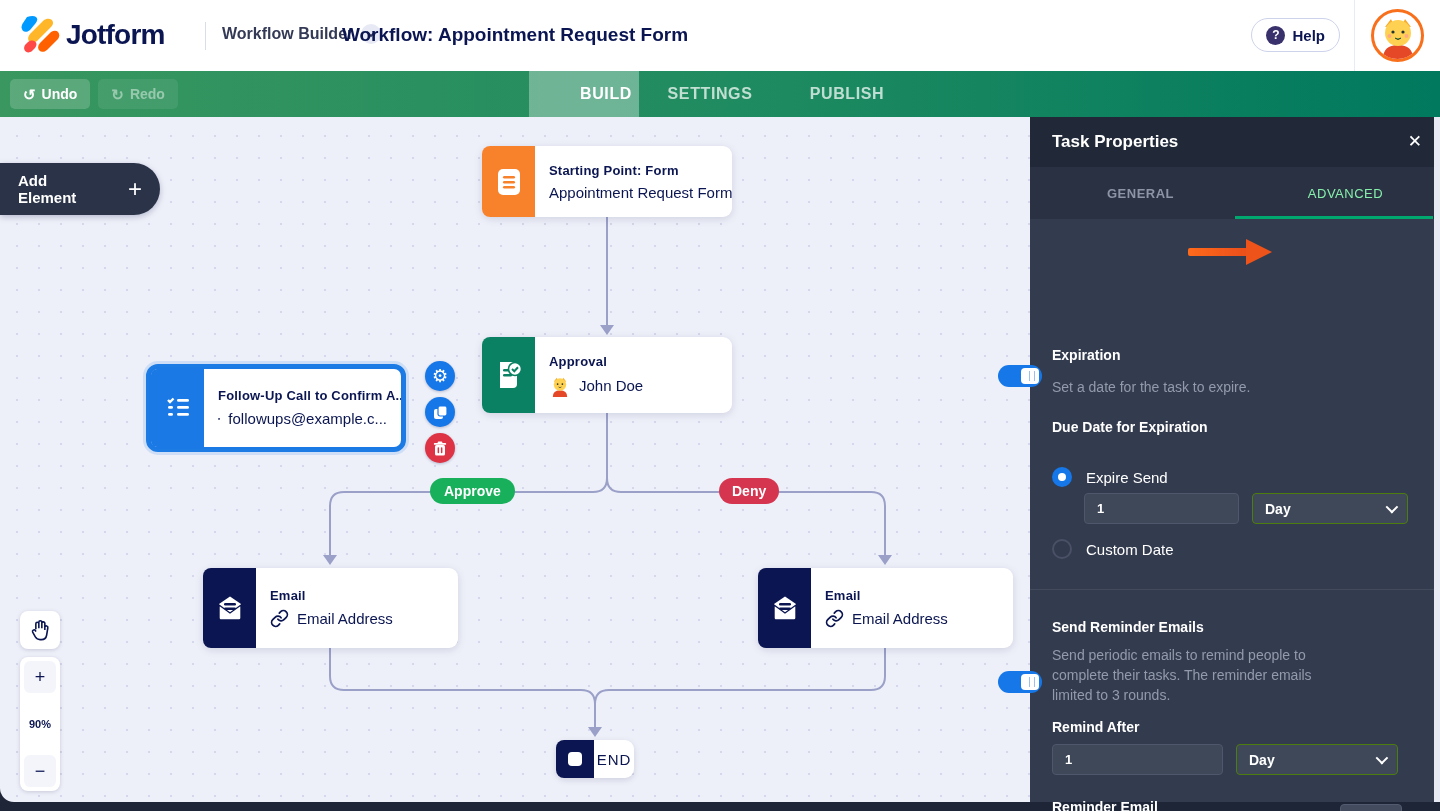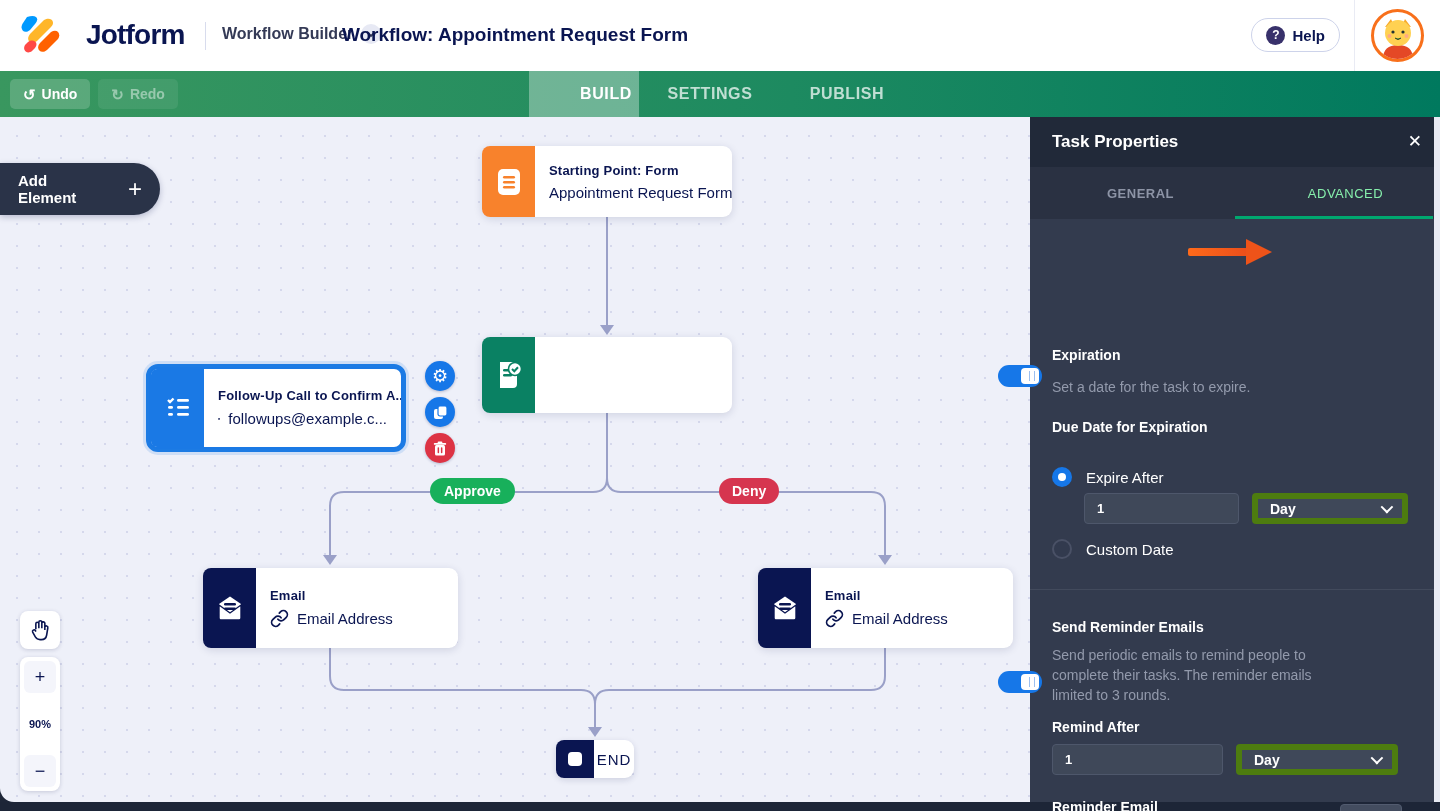--- a/index.html
+++ b/index.html
@@ -1,20 +1,20 @@
 <!DOCTYPE html>
 <html><head>
 <meta charset="utf-8">
 <style>
   * { margin:0; padding:0; box-sizing:border-box; }
   html,body { width:1440px; height:811px; overflow:hidden; font-family:"Liberation Sans", sans-serif; background:#1e2638; }
 
   
   .header { position:relative; width:1440px; height:71px; background:#ffffff; }
-  .logo-wrap { position:absolute; left:20px; top:14px; display:flex; align-items:center; gap:26px; }
+  .logo-wrap { position:absolute; left:20px; top:14px; display:flex; align-items:center; gap:6px; }
   .logo-mark { width:40px; height:42px; }
   .logo-text { font-size:28px; font-weight:800; color:#0a1551; letter-spacing:-0.8px; }
   .hdr-divider { position:absolute; left:205px; top:22px; width:1px; height:28px; background:#d8dced; }
   .wb-wrap { position:absolute; left:222px; top:24px; display:flex; align-items:center; gap:8px; }
   .wb-label { font-size:16px; font-weight:700; color:#343a56; }
   .wb-chev { width:20px; height:20px; border-radius:50%; background:#e7e9f4; display:flex; align-items:center; justify-content:center; }
   .wb-chev svg { width:10px; height:10px; }
   .hdr-title { position:absolute; left:0; top:24px; width:1030px; text-align:center; font-size:19px; font-weight:700; color:#0a1551; pointer-events:none; }
   .help-btn { position:absolute; right:100px; top:18px; height:34px; border:1px solid #cdd3ea; border-radius:17px; background:#fff; display:flex; align-items:center; gap:7px; padding:0 14px; cursor:pointer; }
   .help-q { width:19px; height:19px; border-radius:50%; background:#38316b; color:#fff; font-size:12px; font-weight:700; display:flex; align-items:center; justify-content:center; }
@@ -96,21 +96,21 @@
   .p-desc { font-size:14px; color:#939aac; line-height:20px; }
   .toggle { width:44px; height:22px; border-radius:11px; background:#1677e8; position:relative; cursor:pointer; }
   .toggle .knob { position:absolute; right:3px; top:3px; width:18px; height:16px; border-radius:4px; background:#fff;
     background-image:repeating-linear-gradient(90deg, transparent 0 4px, #9cbff0 4px 5px); background-size:15px 10px; background-position:4px 3px; background-repeat:no-repeat; }
   .radio { width:20px; height:20px; border-radius:50%; flex-shrink:0; cursor:pointer; }
   .radio.on { background:#1677e8; display:flex; align-items:center; justify-content:center; }
   .radio.on::after { content:""; width:8px; height:8px; border-radius:50%; background:#fff; }
   .radio.off { background:#323a4e; border:2px solid #4a5166; }
   .radio-row { display:flex; align-items:center; gap:14px; color:#fff; font-size:15px; }
   .pinput { background:#3f4859; border:1px solid #4e576b; border-radius:4px; color:#fff; font-size:13px; font-weight:700; padding:0 12px; height:31px; font-family:"Liberation Sans", sans-serif; }
-  .pselect { background:#3f4859; border:6px solid #4d7c0f; border-radius:4px; color:#fff; font-size:14px; font-weight:700; height:31px; display:flex; align-items:center; justify-content:space-between; padding:0 12px; cursor:pointer; }
+  .pselect { background:#3f4859; border:1px solid #4d7c0f; border-radius:4px; color:#fff; font-size:14px; font-weight:700; height:31px; display:flex; align-items:center; justify-content:space-between; padding:0 12px; cursor:pointer; }
   .chev { width:9px; height:9px; border-right:2px solid #fff; border-bottom:2px solid #fff; transform:rotate(45deg) translateY(-2px); }
   .p-divider { position:absolute; left:0; width:410px; height:1px; background:#424a5c; }
   .edit-btn { position:absolute; background:#434c5f; border:1px solid #525b6f; border-radius:4px; color:#fff; font-size:13px; font-weight:600; letter-spacing:0.5px; padding:7px 14px; cursor:pointer; }
   .panel-scrollbar { position:absolute; right:0; top:0; width:6px; height:685px; background:#e8eaf3; z-index:6; }
 
   .footer-bar { width:1440px; height:9px; background:#1d2537; }
 </style>
 </head>
 <body>
 
@@ -217,20 +217,35 @@
     <div class="node" style="left:482px;top:220px;width:250px;height:76px;">
       <div class="node-icon green">
         <svg width="28" height="30" viewBox="0 0 28 30">
           <path d="M5 2 h13 a4 4 0 0 1 4 4 v18 a4 4 0 0 1 -4 4 h-13 z" fill="#fff"></path>
           <rect x="8" y="9" width="9" height="2.4" rx="1.2" fill="#0a8163"></rect>
           <rect x="8" y="14" width="9" height="2.4" rx="1.2" fill="#0a8163"></rect>
           <circle cx="20" cy="9" r="6.5" fill="#fff" stroke="#0a8163" stroke-width="1.6"></circle>
           <polyline points="17,9 19.3,11.2 23,7.2" fill="none" stroke="#0a8163" stroke-width="2"></polyline>
         </svg>
       </div>
+      <div class="node-body">
+        <div class="node-title">Approval</div>
+        <div class="node-sub">
+          <svg width="22" height="22" viewBox="0 0 46 46">
+            <path d="M8 46 Q8 32 23 32 Q38 32 38 46 Z" fill="#e44826"></path>
+            <polygon points="10,14 16,6 19,13" fill="#f7a929"></polygon>
+            <polygon points="36,14 30,6 27,13" fill="#f7a929"></polygon>
+            <circle cx="23" cy="20" r="13" fill="#ffd152"></circle>
+            <circle cx="18" cy="19" r="1.8" fill="#233"></circle>
+            <circle cx="28" cy="19" r="1.8" fill="#233"></circle>
+            <path d="M20 25 Q23 28 26 25" fill="none" stroke="#233" stroke-width="1.4"></path>
+          </svg>
+          <span>John Doe</span>
+        </div>
+      </div>
     </div>
 
     <div class="sel-wrap">
       <div class="node" style="width:250px;height:78px;">
         <div class="node-icon blue">
           <svg width="26" height="26" viewBox="0 0 26 26">
             <polyline points="3,5 5,7 8.5,3.5" fill="none" stroke="#fff" stroke-width="2.4"></polyline>
             <rect x="12" y="4" width="12" height="2.8" rx="1.4" fill="#fff"></rect>
             <rect x="3" y="11" width="5" height="2.8" rx="1.4" fill="#fff"></rect>
             <rect x="12" y="11" width="12" height="2.8" rx="1.4" fill="#fff"></rect>
@@ -357,21 +372,21 @@
       <div class="p-abs p-head" style="left:22px;top:128px;">Expiration</div>
       <div class="p-abs toggle" style="right:32px;top:146px;">
           <span class="knob"></span>
         </div>
       <div class="p-abs p-desc" style="left:22px;top:158px;">Set a date for the task to expire.</div>
 
       <div class="p-abs p-head" style="left:22px;top:200px;">Due Date for Expiration</div>
 
       <div class="p-abs radio-row" style="left:22px;top:248px;">
         <span class="radio on"></span>
-        <span>Expire After</span>
+        <span>Expire Send</span>
       </div>
       <input class="p-abs pinput" style="left: 54px; top: 274px; width: 155px;" value="1">
       <div class="p-abs pselect" style="left:222px;top:274px;width:156px;">
         <span>Day</span>
         <span class="chev"></span>
       </div>
       <div class="p-abs radio-row" style="left:22px;top:320px;">
         <span class="radio off"></span>
         <span>Custom Date</span>
       </div>

